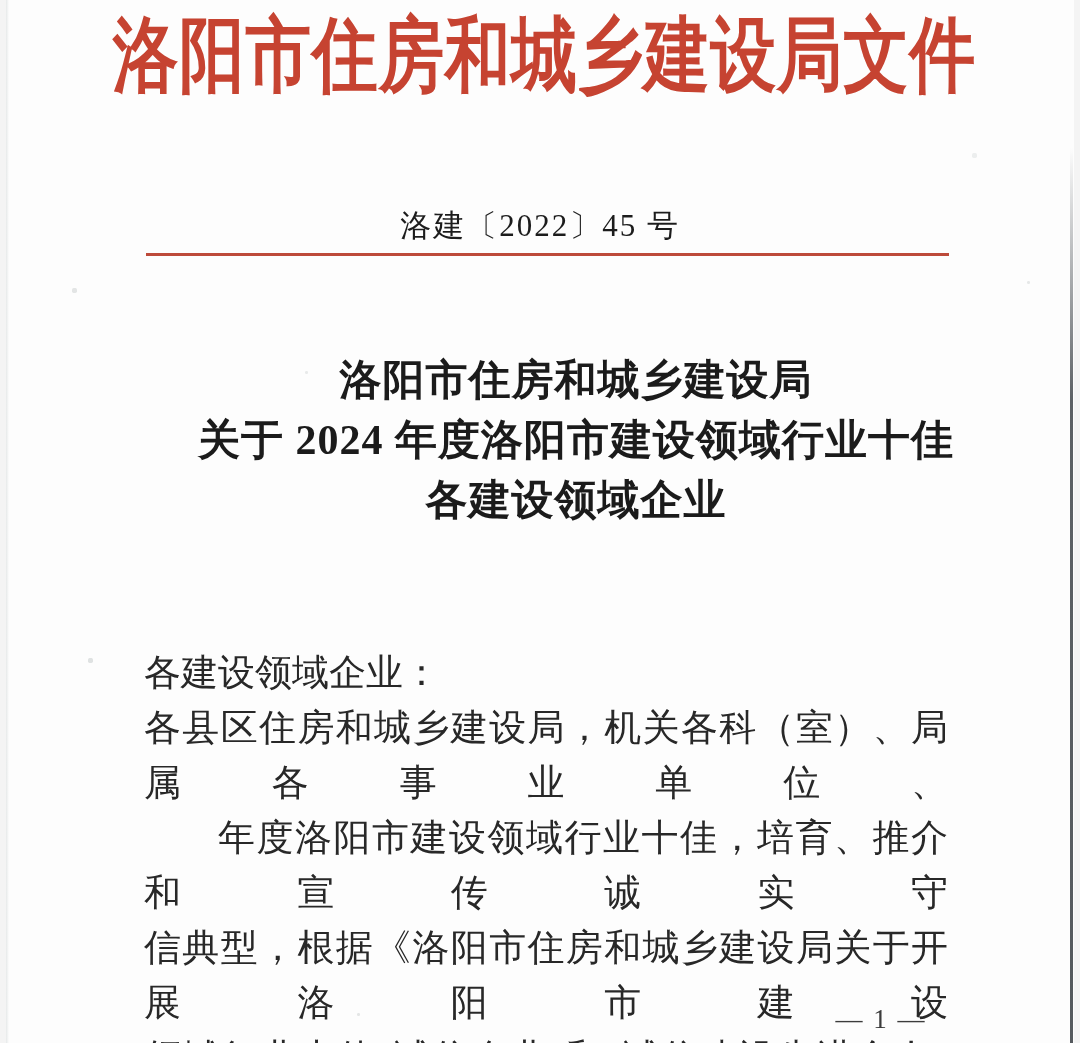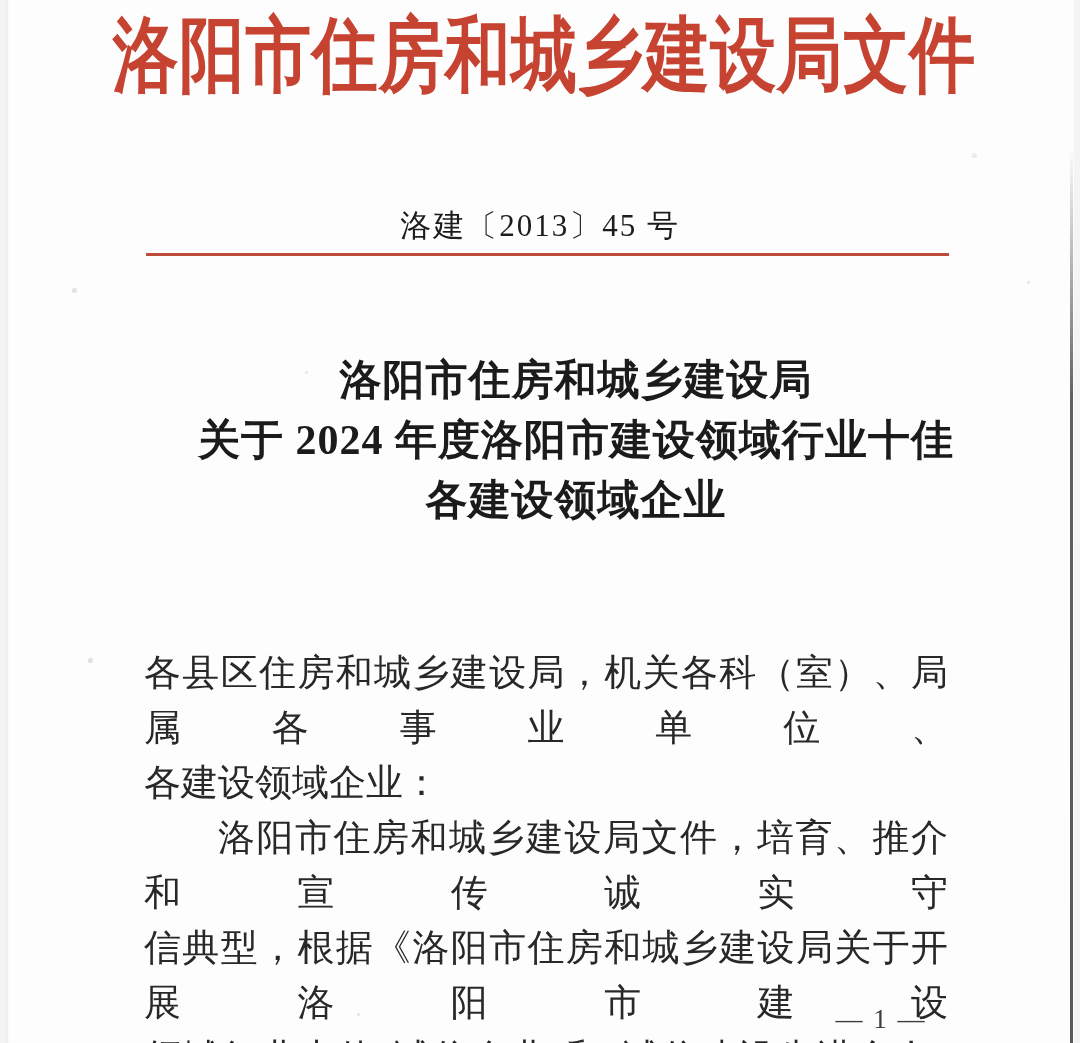--- a/index.html
+++ b/index.html
@@ -115,34 +115,34 @@
 <body>
 
 <div class="page">
 
   <div class="scan-edge-left"></div>
   <div class="scan-edge-right"></div>
   <div class="specks"></div>
 
   <div class="red-header" style="color: rgb(198, 67, 49);">洛阳市住房和城乡建设局文件</div>
 
-  <div class="doc-number">洛建〔2013〕45 号</div>
+  <div class="doc-number">洛建〔2022〕45 号</div>
 
   <div class="red-rule" style="background: rgb(189, 74, 58);"></div>
 
   <div class="title-block">
     <div>洛阳市住房和城乡建设局</div>
     <div>关于 2024 年度洛阳市建设领域行业十佳</div>
     <div>各建设领域企业</div>
   </div>
 
   <div class="body-block">
+    <div class="body-line">各建设领域企业：</div>
     <div class="body-line just">各县区住房和城乡建设局，机关各科（室）、局属各事业单位、</div>
-    <div class="body-line">各建设领域企业：</div>
-    <div class="body-line just indent">洛阳市住房和城乡建设局文件，培育、推介和宣传诚实守</div>
+    <div class="body-line just indent">年度洛阳市建设领域行业十佳，培育、推介和宣传诚实守</div>
     <div class="body-line just">信典型，根据《洛阳市住房和城乡建设局关于开展洛阳市建设</div>
     <div class="body-line just">领域行业十佳“诚信企业”和“诚信建设先进个人”评选活动</div>
 
   </div>
 
   <div class="page-number">— 1 —</div>
 
 </div>
 
 </body></html>

